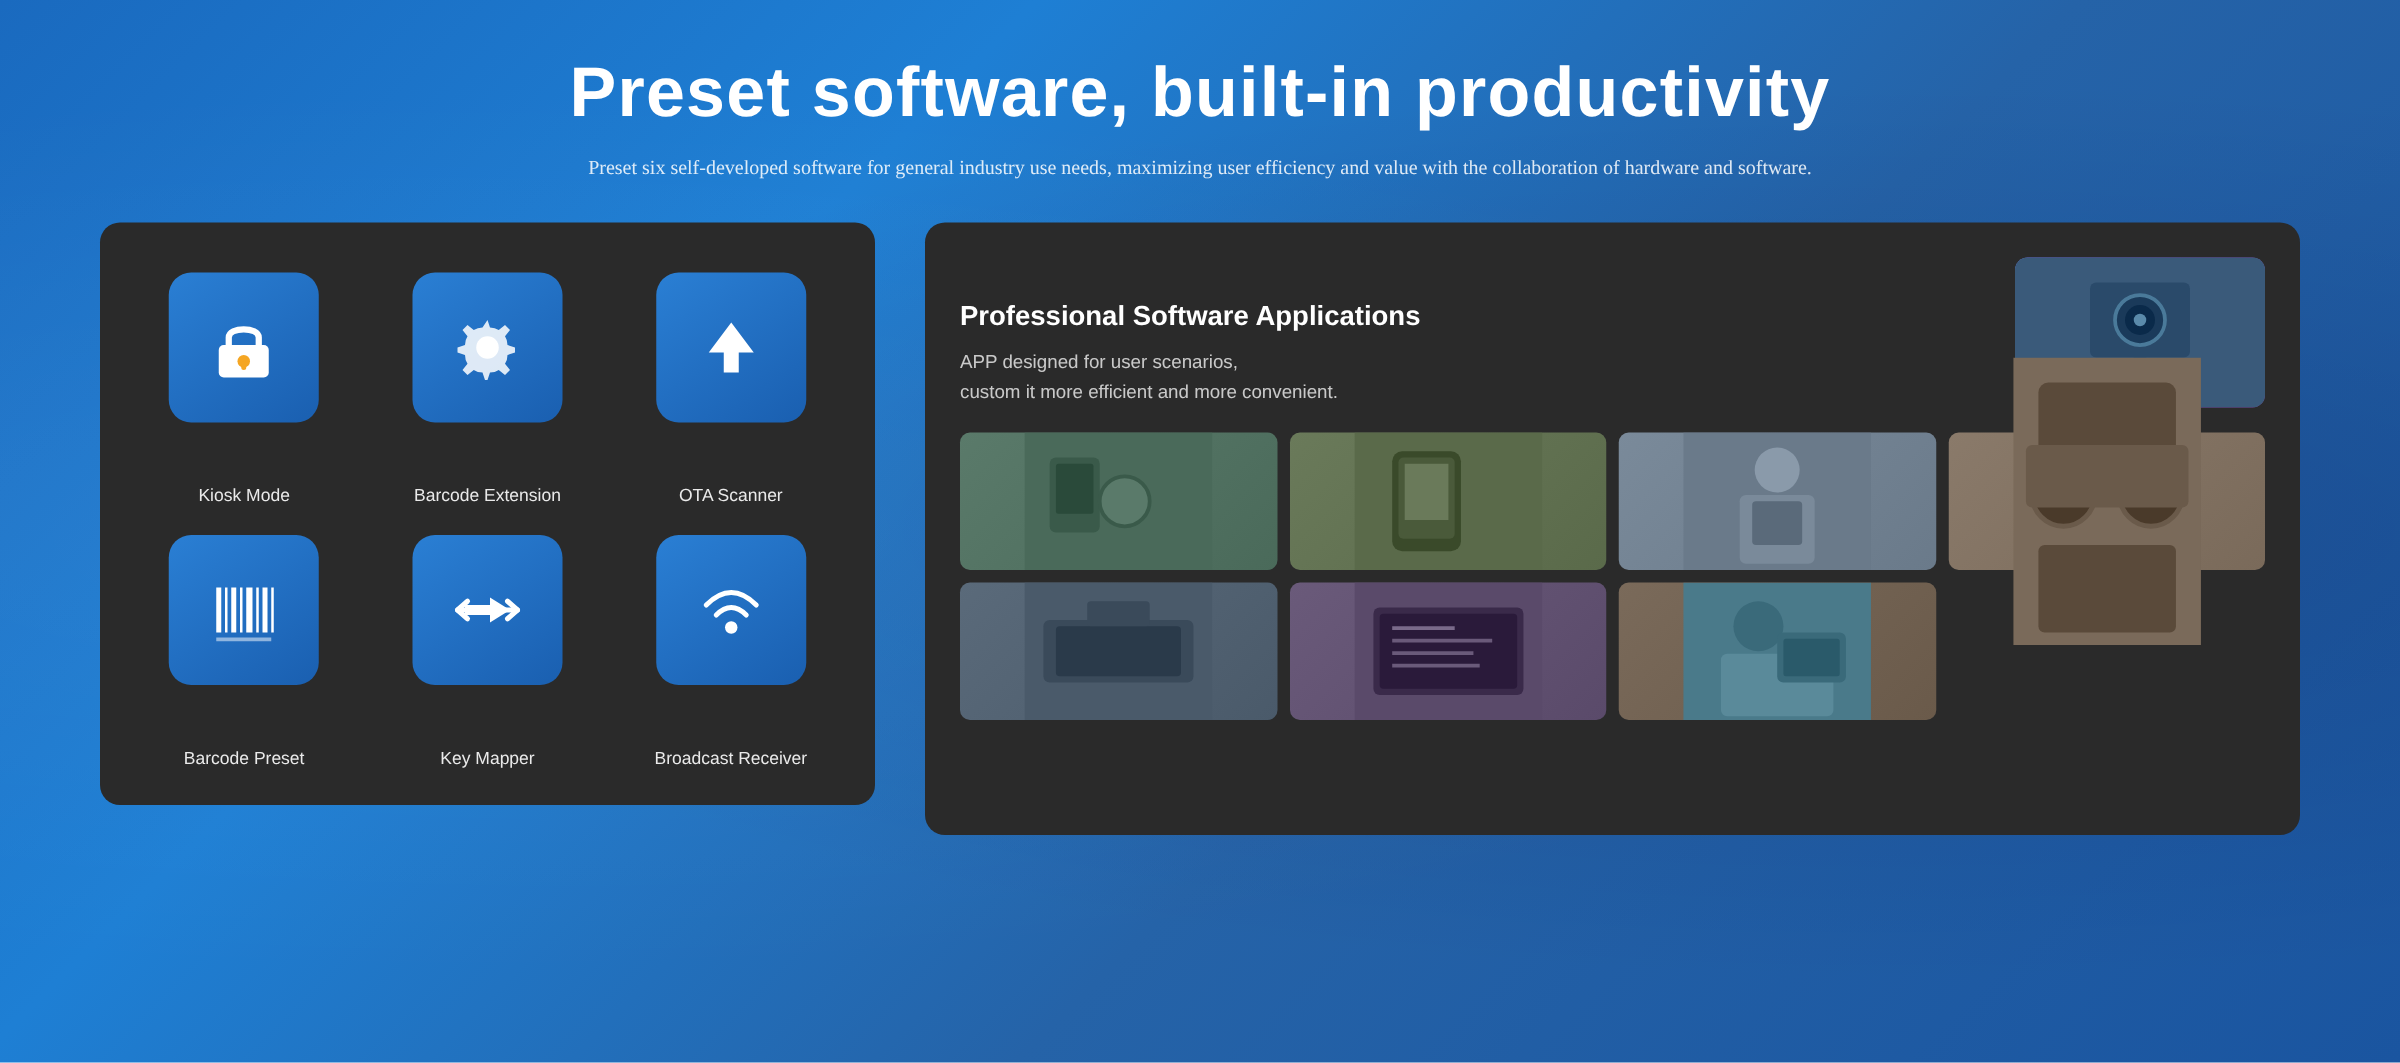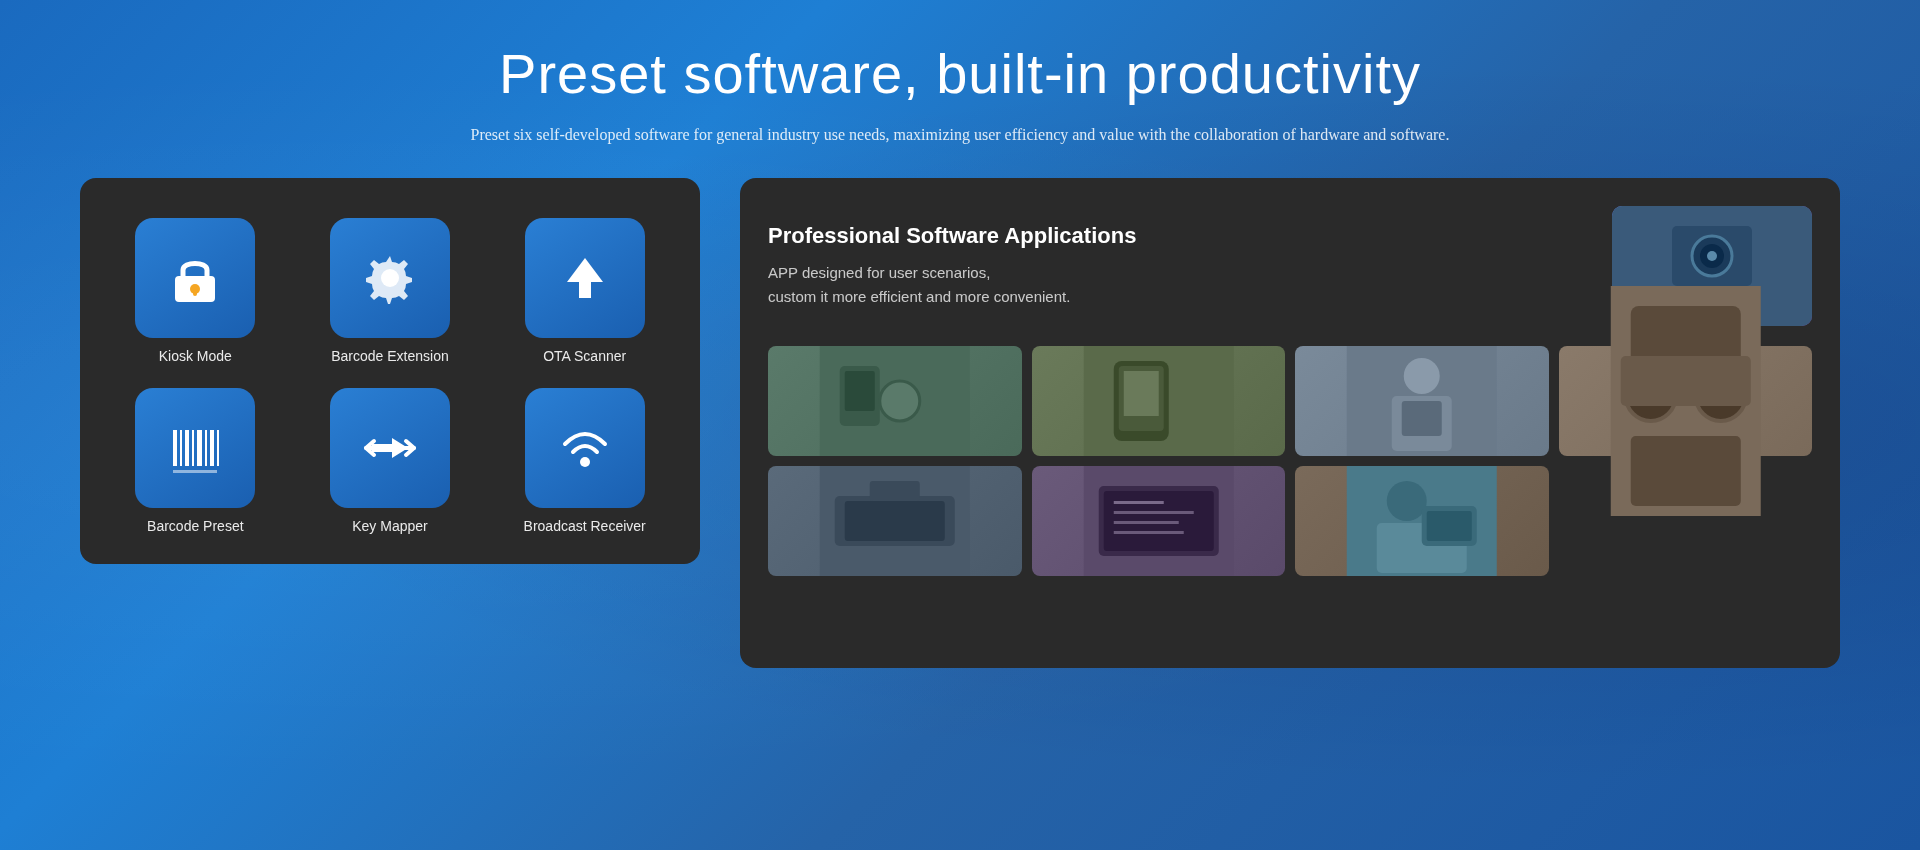--- a/index.html
+++ b/index.html
@@ -33,21 +33,21 @@
     }
 
     
     .header {
       text-align: center;
       margin-bottom: 30px;
     }
 
     .main-title {
       font-size: 56px;
-      font-weight: 400;
+      font-weight: 700;
       letter-spacing: 1px;
       color: white;
       margin-bottom: 14px;
       line-height: 1.2;
     }
 
     .subtitle {
       font-size: 16px;
       color: rgba(255,255,255,0.85);
       line-height: 1.7;
@@ -98,36 +98,37 @@
 
     .app-icon svg {
       width: 60px;
       height: 60px;
     }
 
     .app-label {
       font-size: 14px;
       color: rgba(255,255,255,0.9);
       text-align: center;
+      margin-top: 40px;
     }
 
     
     .right-panel {
       flex: 1;
       background: #2a2a2a;
       border-radius: 16px;
       padding: 28px;
       min-height: 490px;
     }
 
     .right-top {
       display: flex;
       gap: 20px;
       margin-bottom: 20px;
-      align-items: center;
+      align-items: flex-end;
     }
 
     .right-text {
       flex: 1;
     }
 
     .pro-title {
       font-size: 22px;
       font-weight: 700;
       color: white;

